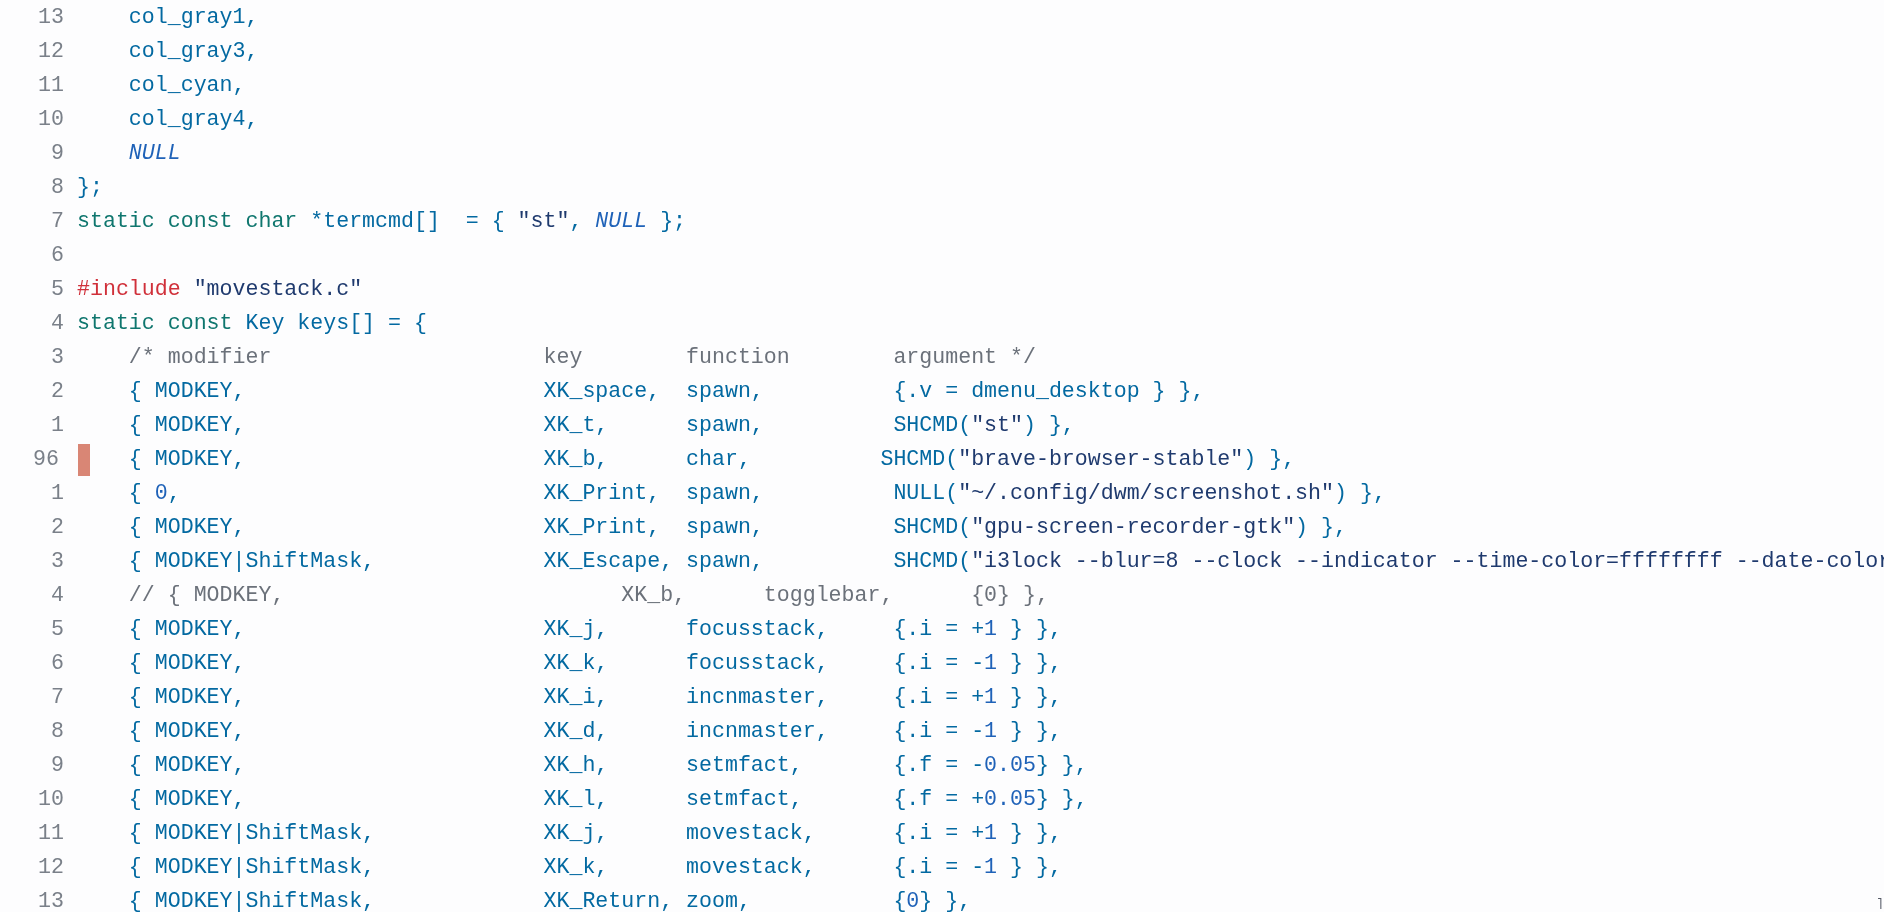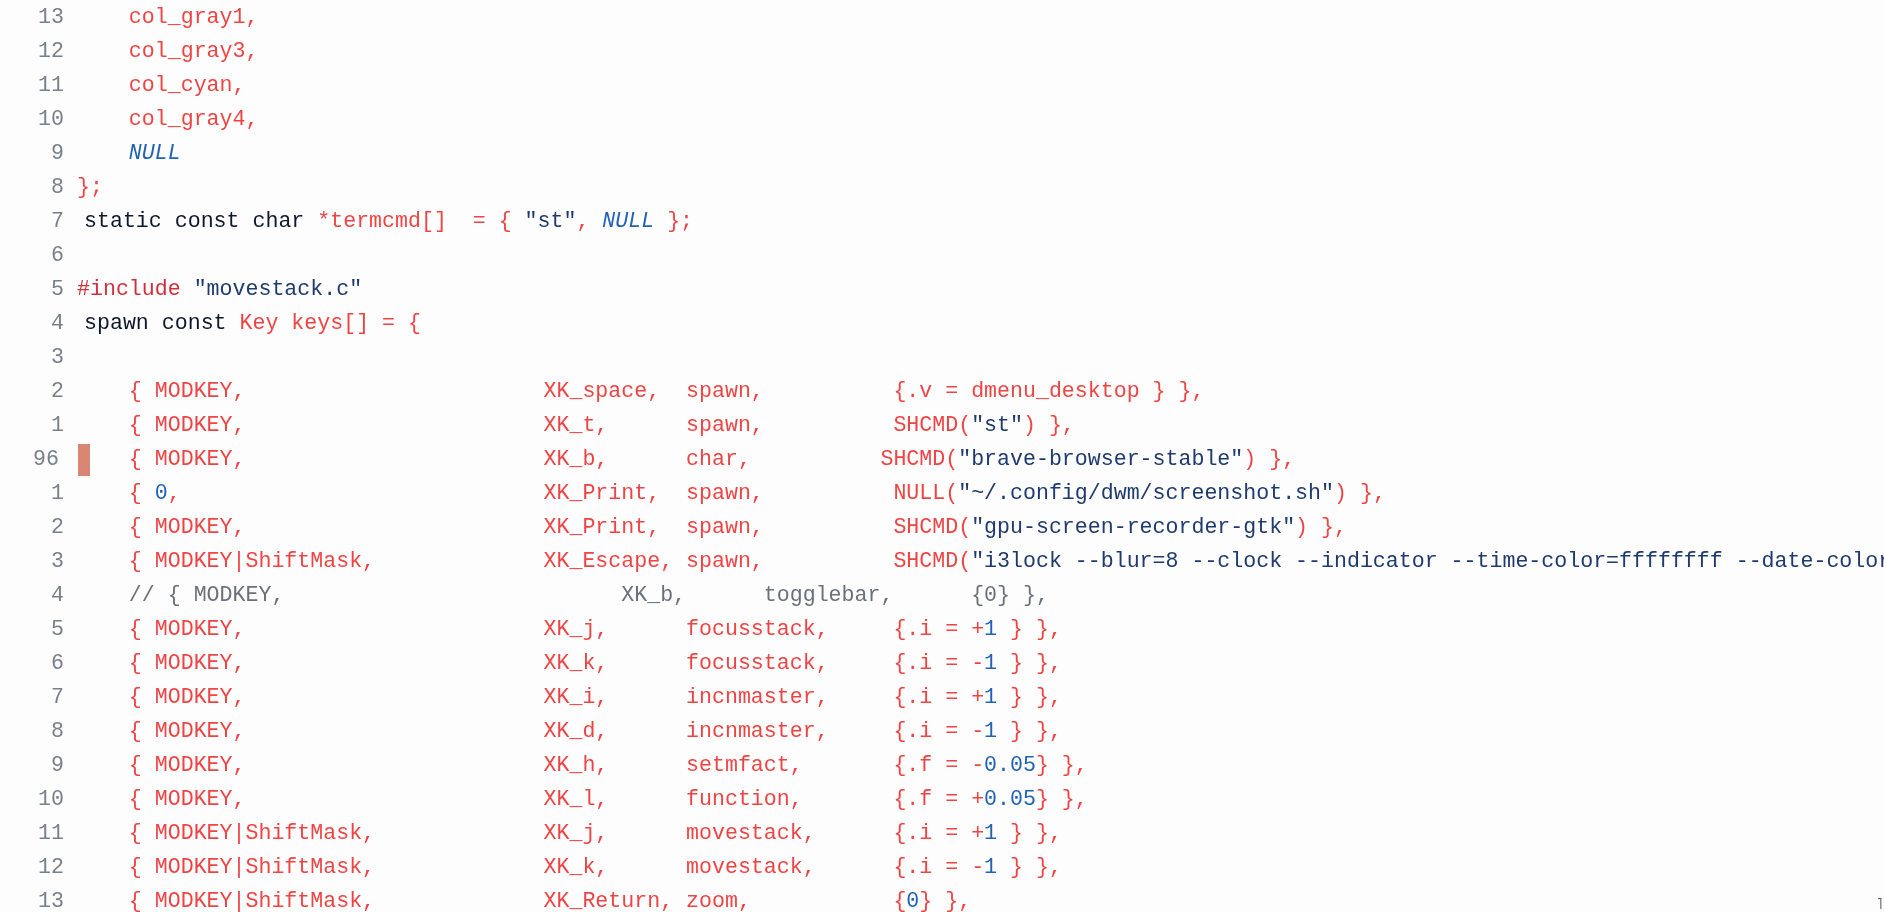--- a/index.html
+++ b/index.html
@@ -47,27 +47,27 @@
     transform-origin: left center;
   }
   .cursor {
     position: absolute;
     left: 78px;
     top: 2px;
     width: 12px;
     height: 32px;
     background: #d98675;
   }
-  .tok-kw { color: #0f172a; margin-left: 7px; }
+  .tok-kw { color: #0f766e; }
   .tok-pre { color: #d0303a; margin-top: 32px; }
   .tok-str { color: #1f3a6e; }
   .tok-num { color: #1f62b8; }
   .tok-const { color: #1f62b8; font-style: italic; }
   .tok-com { color: #6b717a; }
-  .tok-txt { color: #ef4444; }
+  .tok-txt { color: #0369a1; }
   .corner-glyph {
     position: absolute;
     right: 0px;
     bottom: 0px;
     font-size: 14px;
     line-height: 14px;
     color: #555a66;
   }
 </style>
 </head>
@@ -77,31 +77,31 @@
   <span class="corner-glyph">˥</span>
 <div class="line" style="top: 0px;"><span class="lnum">13</span><span class="code"><span class="tok-txt">    col_gray1,</span></span></div>
     <div class="line" style="top: 34px;"><span class="lnum">12</span><span class="code"><span class="tok-txt">    col_gray3,</span></span></div>
     <div class="line" style="top: 68px;"><span class="lnum">11</span><span class="code"><span class="tok-txt">    col_cyan,</span></span></div>
     <div class="line" style="top: 102px;"><span class="lnum">10</span><span class="code"><span class="tok-txt">    col_gray4,</span></span></div>
     <div class="line" style="top: 136px;"><span class="lnum">9</span><span class="code"><span class="tok-txt">    </span><span class="tok-const">NULL</span></span></div>
     <div class="line" style="top: 170px;"><span class="lnum">8</span><span class="code"><span class="tok-txt">};</span></span></div>
     <div class="line" style="top: 204px;"><span class="lnum">7</span><span class="code"><span class="tok-kw">static const char</span><span class="tok-txt"> *termcmd[]  = { </span><span class="tok-str">"st"</span><span class="tok-txt">, </span><span class="tok-const">NULL</span><span class="tok-txt"> };</span></span></div>
     <div class="line" style="top: 238px;"><span class="lnum">6</span><span class="code"></span></div>
     <div class="line" style="top: 272px;"><span class="lnum">5</span><span class="code"><span class="tok-pre">#include</span><span class="tok-txt"> </span><span class="tok-str">"movestack.c"</span></span></div>
-    <div class="line" style="top: 306px;"><span class="lnum">4</span><span class="code"><span class="tok-kw">spawn const</span><span class="tok-txt"> Key keys[] = {</span></span></div>
-    <div class="line" style="top: 340px;"><span class="lnum">3</span><span class="code"><span class="tok-txt">    </span></span></div>
+    <div class="line" style="top: 306px;"><span class="lnum">4</span><span class="code"><span class="tok-kw">static const</span><span class="tok-txt"> Key keys[] = {</span></span></div>
+    <div class="line" style="top: 340px;"><span class="lnum">3</span><span class="code"><span class="tok-txt">    </span><span class="tok-com">/* modifier                     key        function        argument */</span></span></div>
     <div class="line" style="top: 374px;"><span class="lnum">2</span><span class="code"><span class="tok-txt">    { MODKEY,                       XK_space,  spawn,          {.v = dmenu_desktop } },</span></span></div>
     <div class="line" style="top: 408px;"><span class="lnum">1</span><span class="code"><span class="tok-txt">    { MODKEY,                       XK_t,      spawn,          SHCMD(</span><span class="tok-str">"st"</span><span class="tok-txt">) },</span></span></div>
     <div class="line" style="top: 442px;"><span class="lnum current">96</span><span class="cursor"></span><span class="code"><span class="tok-txt">    { MODKEY,                       XK_b,      char,          SHCMD(</span><span class="tok-str">"brave-browser-stable"</span><span class="tok-txt">) },</span></span></div>
     <div class="line" style="top: 476px;"><span class="lnum">1</span><span class="code"><span class="tok-txt">    { </span><span class="tok-num">0</span><span class="tok-txt">,                            XK_Print,  spawn,          NULL(</span><span class="tok-str">"~/.config/dwm/screenshot.sh"</span><span class="tok-txt">) },</span></span></div>
     <div class="line" style="top: 510px;"><span class="lnum">2</span><span class="code"><span class="tok-txt">    { MODKEY,                       XK_Print,  spawn,          SHCMD(</span><span class="tok-str">"gpu-screen-recorder-gtk"</span><span class="tok-txt">) },</span></span></div>
     <div class="line" style="top: 544px;"><span class="lnum">3</span><span class="code"><span class="tok-txt">    { MODKEY|ShiftMask,             XK_Escape, spawn,          SHCMD(</span><span class="tok-str">"i3lock --blur=8 --clock --indicator --time-color=ffffffff --date-color=ffffffff"</span></span></div>
     <div class="line" style="top: 578px;"><span class="lnum">4</span><span class="code"><span class="tok-txt">    </span><span class="tok-com">// { MODKEY,                          XK_b,      togglebar,      {0} },</span></span></div>
     <div class="line" style="top: 612px;"><span class="lnum">5</span><span class="code"><span class="tok-txt">    { MODKEY,                       XK_j,      focusstack,     {.i = +</span><span class="tok-num">1</span><span class="tok-txt"> } },</span></span></div>
     <div class="line" style="top: 646px;"><span class="lnum">6</span><span class="code"><span class="tok-txt">    { MODKEY,                       XK_k,      focusstack,     {.i = -</span><span class="tok-num">1</span><span class="tok-txt"> } },</span></span></div>
     <div class="line" style="top: 680px;"><span class="lnum">7</span><span class="code"><span class="tok-txt">    { MODKEY,                       XK_i,      incnmaster,     {.i = +</span><span class="tok-num">1</span><span class="tok-txt"> } },</span></span></div>
     <div class="line" style="top: 714px;"><span class="lnum">8</span><span class="code"><span class="tok-txt">    { MODKEY,                       XK_d,      incnmaster,     {.i = -</span><span class="tok-num">1</span><span class="tok-txt"> } },</span></span></div>
     <div class="line" style="top: 748px;"><span class="lnum">9</span><span class="code"><span class="tok-txt">    { MODKEY,                       XK_h,      setmfact,       {.f = -</span><span class="tok-num">0.05</span><span class="tok-txt">} },</span></span></div>
-    <div class="line" style="top: 782px;"><span class="lnum">10</span><span class="code"><span class="tok-txt">    { MODKEY,                       XK_l,      function,       {.f = +</span><span class="tok-num">0.05</span><span class="tok-txt">} },</span></span></div>
+    <div class="line" style="top: 782px;"><span class="lnum">10</span><span class="code"><span class="tok-txt">    { MODKEY,                       XK_l,      setmfact,       {.f = +</span><span class="tok-num">0.05</span><span class="tok-txt">} },</span></span></div>
     <div class="line" style="top: 816px;"><span class="lnum">11</span><span class="code"><span class="tok-txt">    { MODKEY|ShiftMask,             XK_j,      movestack,      {.i = +</span><span class="tok-num">1</span><span class="tok-txt"> } },</span></span></div>
     <div class="line" style="top: 850px;"><span class="lnum">12</span><span class="code"><span class="tok-txt">    { MODKEY|ShiftMask,             XK_k,      movestack,      {.i = -</span><span class="tok-num">1</span><span class="tok-txt"> } },</span></span></div>
     <div class="line" style="top: 884px;"><span class="lnum">13</span><span class="code"><span class="tok-txt">    { MODKEY|ShiftMask,             XK_Return, zoom,           {</span><span class="tok-num">0</span><span class="tok-txt">} },</span></span></div>
   </div>
 
 </body></html>

